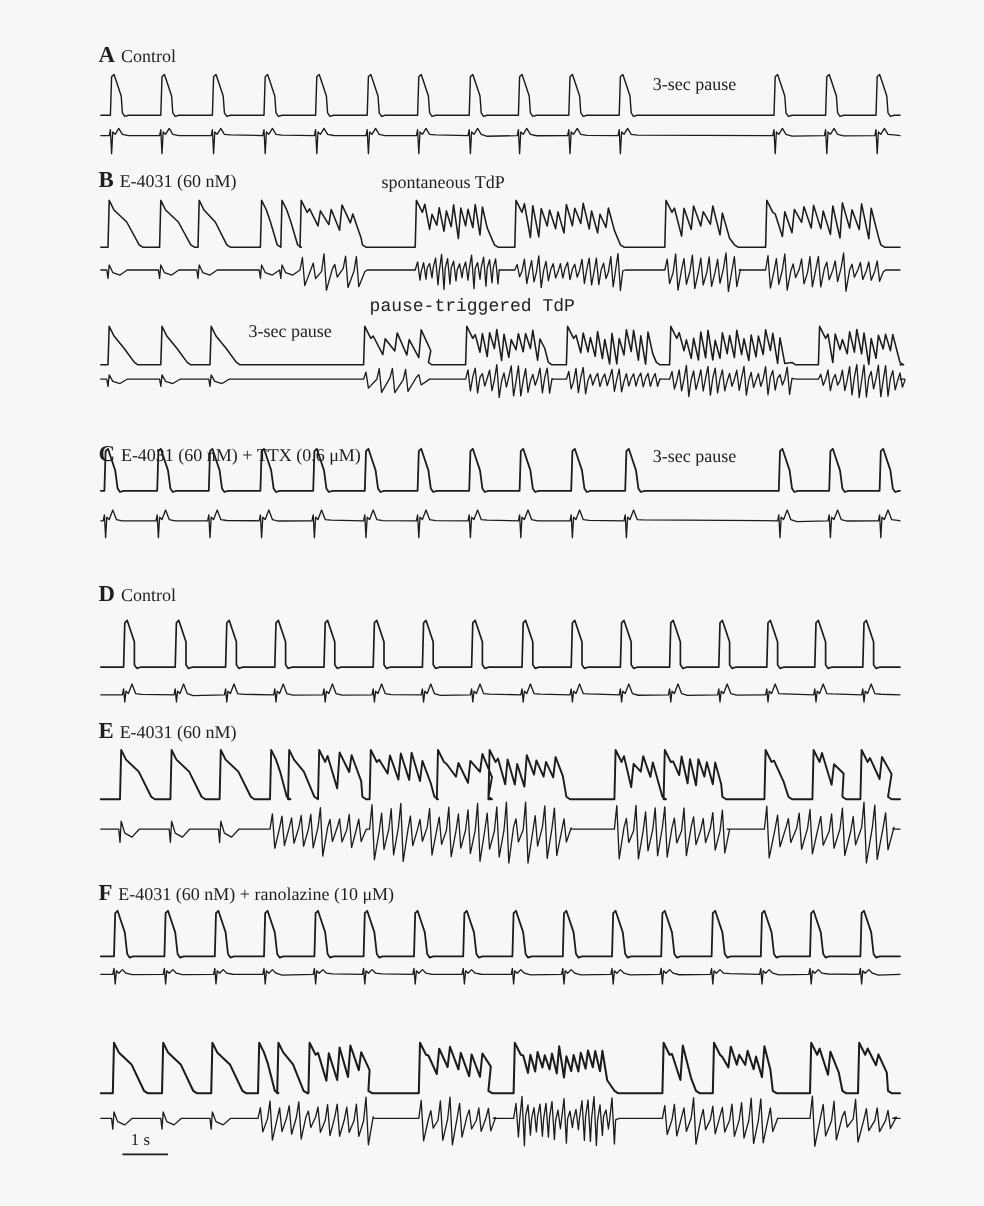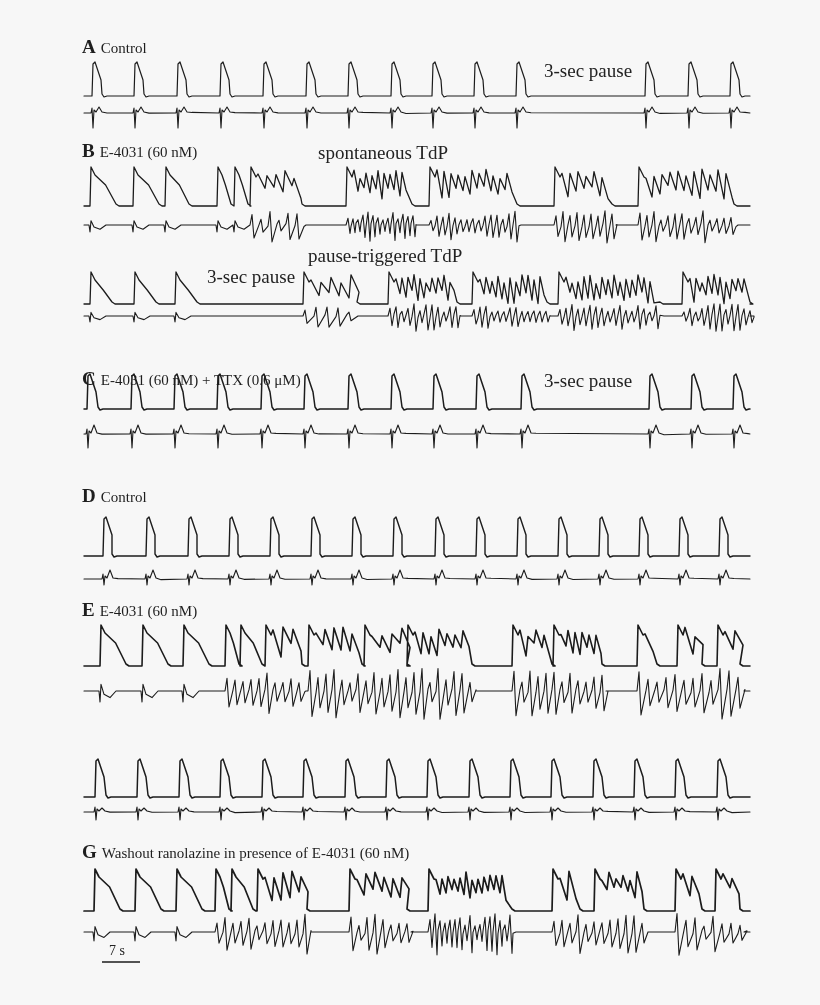--- a/index.html
+++ b/index.html
@@ -15,21 +15,21 @@
   .panel-label {
     position: absolute;
     font-size: 15px;
     line-height: 18px;
     white-space: nowrap;
     color: #1e1e1e;
   }
   .panel-letter { font-weight: bold; font-size: 19px; margin-right: 5px; }
   .annotation {
     position: absolute;
-    font-size: 19px;
+    font-size: 15px;
     line-height: 18px;
     white-space: nowrap;
     color: #222;
     text-align: right;
   }
   svg.traces { position: absolute; left: 0; top: 0; }
   svg.traces path { fill: none; stroke: #1c1c1c; stroke-linejoin: round; stroke-linecap: round; }
   .scale-label { position: absolute; font-size: 14px; color: #222; }
 </style>
 </head>
@@ -39,40 +39,40 @@
 
   <div class="panel-label" style="left:70px;top:38px;">
     <span class="panel-letter">A</span><span>Control</span>
   </div>
   <div class="annotation" style="left:532px;top:62px;">3-sec pause</div>
 
   <div class="panel-label" style="left:70px;top:142px;text-align:center;">
     <span class="panel-letter">B</span><span>E-4031 (60 nM)</span>
   </div>
   <div class="annotation" style="left:306px;top:144px;">spontaneous TdP</div>
-  <div class="annotation" style="left:296px;top:247px;">pause-triggered TdP</div>
+  <div class="annotation" style="left:296px;top:247px;font-family:Liberation Mono, monospace;">pause-triggered TdP</div>
   <div class="annotation" style="left:195px;top:268px;">3-sec pause</div>
 
   <div class="panel-label" style="left:70px;top:370px;">
     <span class="panel-letter">C</span><span>E-4031 (60 nM) + TTX (0.6 μM)</span>
   </div>
   <div class="annotation" style="left:532px;top:372px;">3-sec pause</div>
 
   <div class="panel-label" style="left:70px;top:487px;text-align:right;">
     <span class="panel-letter">D</span><span>Control</span>
   </div>
 
   <div class="panel-label" style="left:70px;top:601px;">
     <span class="panel-letter">E</span><span>E-4031 (60 nM)</span>
   </div>
 
+  <div class="panel-label" style="left:70px;top:736px;">
+    <span class="panel-letter">F</span><span>E-4031 (60 nM) + ranolazine (10 μM)</span>
+  </div>
 
-  <div class="panel-label" style="left:70px;top:843px;">
-    <span class="panel-letter">G</span><span>Washout ranolazine in presence of E-4031 (60 nM)</span>
-  </div>
 
   <svg class="traces" width="820" height="1005">
     <g id="trace-group">
         <path d="M72 96 L80 96 L81 64 L83 62 L85 68 L89 80 L90 94 L92 97 L95 96 L122 96 L123 64 L125 62 L127 68 L131 80 L132 94 L134 97 L137 96 L165 96 L166 64 L168 62 L170 68 L174 80 L175 94 L177 97 L180 96 L208 96 L209 64 L211 62 L213 68 L217 80 L218 94 L220 97 L223 96 L251 96 L252 64 L254 62 L256 68 L260 80 L261 94 L263 97 L266 96 L294 96 L295 64 L297 62 L299 68 L303 80 L304 94 L306 97 L309 96 L336 96 L337 64 L339 62 L341 68 L345 80 L346 94 L348 97 L351 96 L379 96 L380 64 L382 62 L384 68 L388 80 L389 94 L391 97 L394 96 L420 96 L421 64 L423 62 L425 68 L429 80 L430 94 L432 97 L435 96 L462 96 L463 64 L465 62 L467 68 L471 80 L472 94 L474 97 L477 96 L504 96 L505 64 L507 62 L509 68 L513 80 L514 94 L516 97 L519 96 L633 96 L634 64 L636 62 L638 68 L642 80 L643 94 L645 97 L648 96 L676 96 L677 64 L679 62 L681 68 L685 80 L686 94 L688 97 L691 96 L718 96 L719 64 L721 62 L723 68 L727 80 L728 94 L730 97 L733 96 L738 96" stroke-width="1.2"></path>
         <path d="M72 113 L79 113 L80 108 L81 128 L82 110 L84 112 L87 107 L90 112 L95 112.98562242798354 L121 113 L122 108 L123 128 L124 110 L126 112 L129 107 L132 112 L137 113.09118441358025 L164 113 L165 108 L166 128 L167 110 L169 112 L172 107 L175 112 L180 112.42321244855967 L207 113 L208 108 L209 128 L210 110 L212 112 L215 107 L218 112 L223 112.61596579218107 L250 113 L251 108 L252 128 L253 110 L255 112 L258 107 L261 112 L266 112.91481481481482 L293 113 L294 108 L295 128 L296 110 L298 112 L301 107 L304 112 L309 113.00957433127572 L335 113 L336 108 L337 128 L338 110 L340 112 L343 107 L346 112 L351 112.36783693415637 L378 113 L379 108 L380 128 L381 110 L383 112 L386 107 L389 112 L394 113.5683063271605 L419 113 L420 108 L421 128 L422 110 L424 112 L427 107 L430 112 L435 113.13413065843622 L461 113 L462 108 L463 128 L464 110 L466 112 L469 107 L472 112 L477 112.86623585390946 L503 113 L504 108 L505 128 L506 110 L508 112 L511 107 L514 112 L519 112.67665895061728 L632 113 L633 108 L634 128 L635 110 L637 112 L640 107 L643 112 L648 113.42188143004115 L675 113 L676 108 L677 128 L678 110 L680 112 L683 107 L686 112 L691 113.23616255144033 L717 113 L718 108 L719 128 L720 110 L722 112 L725 107 L728 112 L733 112.36487268518519 L738 113" stroke-width="1.1"></path>
         <path d="M72 206 L78 206 L79 167 L83 175 L93.6 185 L104 204 L107 206 L121 206 L122 167 L126 175 L136.6 185 L147 204 L150 206 L153 206 L154 167 L158 175 L167.4 185 L177 204 L180 206 L205 206 L206 167 L210 175 L213.4 185 L219 204 L222 206 L222 206 L223 167 L227 175 L230.4 185 L236 204 L239 206 L238 206 L239 167 L244 177 L246 173.9855109739369 L253 188.29109224965705 L255 175.71965020576133 L262 187.2116855281207 L264 174.6039951989026 L271 191.821579218107 L273 170.76200274348423 L280 185.70102023319615 L282 178.3912037037037 L289 198.5784036351166 L290 204 L293 206 L334 206 L335 167 L340 177 L342 170.2076474622771 L346 191.21916152263375 L348 178.55701303155007 L352 187.6479852537723 L354 173.1923868312757 L358 192.70438100137173 L360 175.71870713305898 L364 188.9315586419753 L366 170.70387517146776 L370 198.79865397805213 L372 173.4565329218107 L376 188.25628429355282 L378 174.4705075445816 L382 189.62543724279834 L384 170.53592249657063 L388 195.81969307270234 L390 172.51697530864197 L394 189.90078017832647 L400 204 L403 206 L417 206 L418 167 L423 177 L425 169.79638203017834 L430 197.96746399176953 L432 171.38648834019205 L437 197.37776920438958 L439 173.70704732510288 L444 188.30453532235938 L446 175.02966392318245 L451 190.62430555555557 L453 176.5889060356653 L458 194.13954903978052 L460 170.36008230452674 L465 188.13421639231825 L467 173.5036865569273 L472 186.26262860082304 L474 169.47650891632372 L479 190.77169924554184 L481 175.8094135802469 L486 194.0564900548697 L488 178.55178326474623 L493 189.54909979423869 L495 173.38263031550068 L500 191.9408864883402 L505 204 L508 206 L542 206 L543 167 L548 177 L550 173.3883744855967 L556 196.73802297668038 L558 173.50728737997255 L564 191.15038580246915 L566 171.64060356652948 L572 188.31377743484225 L574 176.43029835390948 L580 186.84548182441702 L582 171.70353223593963 L588 195.73315329218107 L590 177.58376200274347 L596 198.55703875171469 L600 204 L603 206 L626 206 L627 167 L632 177 L634 178.26851851851853 L640 197.04553326474624 L642 176.4738511659808 L648 193.96406893004115 L650 174.545438957476 L656 185.33733710562413 L658 172.2363683127572 L664 190.0048439643347 L666 171.15157750342937 L672 190.50979938271604 L674 175.85896776406037 L680 195.32133916323733 L682 171.66718106995884 L688 198.3900805898491 L690 169.07004458161865 L696 190.03701131687242 L698 174.8576817558299 L704 191.17571159122085 L706 169.89429012345678 L712 198.8679098079561 L714 173.56258573388203 L720 197.21237139917696 L722 204 L725 206 L738 206" stroke-width="1.3"></path>
         <path d="M72 225 L77 225 L78 232 L79 220.8 L82 227.1 L88 229.2 L94 225 L120 225 L121 232 L122 220.8 L125 227.1 L131 229.2 L137 225 L152 225 L153 232 L154 220.8 L157 227.1 L163 229.2 L169 225 L204 225 L205 232 L206 220.8 L209 227.1 L215 229.2 L221 225 L221 225 L222 232 L223 220.8 L226 227.1 L232 229.2 L238 225 L238 225 L240 214.5980864197531 L242 238.00239197530865 L247 224.87632030178327 L249 219.25896296296295 L251 232.1762962962963 L256 226.17285665294924 L258 211.48576543209876 L260 241.89279320987654 L265 224.05787037037038 L267 220.27404938271604 L269 230.90743827160495 L274 223.61778120713305 L276 213.39270370370372 L278 239.50912037037037 L283 225.79086076817558 L285 213.86395061728396 L287 238.92006172839507 L292 226.47834362139918 L294 225 L334 225 L336 218.20334567901236 L338 233.49581790123457 L339 226.32220507544582 L341 218.81977777777777 L343 232.7252777777778 L344 223.14960562414265 L346 219.69546913580245 L348 231.6306635802469 L349 223.08400205761316 L351 215.10597530864197 L353 237.36753086419753 L354 226.32292524005487 L356 212.0201851851852 L358 241.22476851851852 L359 223.5824245541838 L361 215.54032098765433 L363 236.82459876543209 L364 223.20817901234568 L366 217.70193827160494 L368 234.12257716049382 L369 224.95327503429354 L371 219.87392592592593 L373 231.4075925925926 L374 224.42265089163237 L376 218.1985061728395 L378 233.50186728395062 L379 224.18420781893005 L381 212.55123456790125 L383 240.56095679012344 L384 223.5465877914952 L386 218.861 L388 232.67375 L389 223.00361796982168 L391 214.230024691358 L393 238.46246913580248 L394 223.34542181069958 L396 216.45386419753086 L398 235.68266975308643 L399 223.43619684499313 L401 215.7014074074074 L403 236.62324074074075 L404 224.65865912208506 L404 225 L417 225 L419 220.43487654320987 L421 230.70640432098764 L423 226.02515432098767 L425 215.96982716049382 L427 236.2877160493827 L429 225.95543552812072 L431 217.11514814814814 L433 234.85606481481483 L435 226.72110768175583 L437 213.29306172839506 L439 239.63367283950618 L441 225.55673868312758 L443 217.81912345679012 L445 233.97609567901236 L447 224.43763717421126 L449 219.7422222222222 L451 231.57222222222222 L453 226.52429698216736 L455 219.68458024691358 L457 231.64427469135802 L459 223.27350823045268 L461 218.64175308641975 L463 232.9478086419753 L465 224.21613511659808 L467 220.22262962962964 L469 230.97171296296295 L471 225.40156035665294 L473 216.08943209876543 L475 236.13820987654321 L477 224.50879629629628 L479 215.07771604938273 L481 237.40285493827162 L483 226.62426268861455 L485 215.19637037037037 L487 237.25453703703704 L489 224.68623113854596 L491 219.3076172839506 L493 232.11547839506173 L495 226.59593621399176 L497 213.84701234567902 L499 238.94123456790123 L501 224.99535322359395 L503 211.38344444444445 L505 242.02069444444444 L507 225.7116426611797 L509 225 L542 225 L544 215.89913580246915 L546 236.37608024691357 L549 226.86826131687243 L551 211.58964197530864 L553 241.7629475308642 L556 224.6627400548697 L558 215.50385185185186 L560 236.8701851851852 L563 225.8111282578875 L565 212.583987654321 L567 240.52001543209877 L570 226.6591049382716 L572 215.0256049382716 L574 237.46799382716048 L577 226.95975651577504 L579 214.1175925925926 L581 238.60300925925927 L584 226.31802126200273 L586 216.08217283950617 L588 236.1472839506173 L591 223.30180041152263 L593 210.7149012345679 L595 242.85637345679012 L598 225.21973593964336 L600 213.94466666666668 L602 238.81916666666666 L605 224.56565500685872 L604 225 L626 225 L628 212.95369135802468 L630 240.05788580246914 L633 226.12968106995885 L635 215.45753086419754 L637 236.92808641975307 L640 224.77601165980795 L642 211.62507407407406 L644 241.71865740740742 L647 225.88736282578876 L649 219.99854320987654 L651 231.25182098765433 L654 224.47608024691357 L656 215.8134938271605 L658 236.4831327160494 L661 226.9619170096022 L663 213.8788148148148 L665 238.90148148148148 L668 223.6164780521262 L670 213.69672839506174 L672 239.12908950617285 L675 223.67433127572016 L677 218.5027901234568 L679 233.121512345679 L682 225.1107853223594 L684 217.34588888888888 L686 234.5676388888889 L689 223.0863340192044 L691 210.84824691358025 L693 242.68969135802467 L696 225.05776748971192 L698 220.1654197530864 L700 231.04322530864198 L703 224.5559499314129 L705 218.6662962962963 L707 232.91712962962964 L710 225.63026406035667 L712 218.1730987654321 L714 233.5336265432099 L717 225.9597222222222 L719 217.4413827160494 L721 234.44827160493827 L724 226.63074417009602 L726 225 L738 225" stroke-width="1.1"></path>
         <path d="M72 304 L78 304 L79 272 L83 280 L91.2 290 L100 302 L103 304 L122 304 L123 272 L127 280 L135.2 290 L144 302 L147 304 L163 304 L164 272 L168 280 L176.2 290 L185 302 L188 304 L291 304 L292 272 L297 282 L299 279.99202674897117 L307 295.53560528120715 L309 282.3022976680384 L317 292.4973508230453 L319 277.4417866941015 L327 295.8397548010974 L329 282.94135802469134 L337 297.9578789437586 L339 274.8503943758573 L347 292.28382201646093 L345 302 L348 304 L376 304 L377 272 L382 282 L384 278.8479080932785 L388 293.50894204389573 L390 278.0203189300411 L394 297.1394118655693 L396 277.30589849108367 L400 290.38510802469136 L402 274.60588134430725 L406 300.3818329903978 L408 278.5622427983539 L412 297.7468707133059 L414 283.0021433470508 L418 291.4678755144033 L420 278.04903978052124 L424 293.1250943072702 L426 277.900462962963 L430 290.4469221536351 L432 275.2724622770919 L436 300.19879115226337 L438 282.51071673525377 L442 290.4053926611797 L445 302 L448 304 L460 304 L461 272 L466 282 L468 279.36831275720164 L472 293.90623285322357 L474 277.4501886145405 L478 293.24452160493826 L480 281.32424554183814 L484 296.88939471879286 L486 276.2991255144033 L490 298.791469478738 L492 282.86865569272976 L496 303.27173353909467 L498 277.8229595336077 L502 303.2437671467764 L504 282.0262345679012 L508 295.769298696845 L510 274.8611968449931 L514 292.9470936213992 L516 275.34019204389574 L520 300.13517661179696 L522 279.88297325102883 L526 303.5063871742112 L528 276.7611454046639 L532 294.9372685185185 L535 302 L538 304 L546 304 L547 272 L552 282 L554 277.20927640603566 L558 292.2302897805213 L560 283.2026748971193 L564 298.66940157750344 L566 281.90183470507543 L570 299.90892489711933 L572 276.7635459533608 L576 298.1957733196159 L578 275.3186728395062 L582 299.9250085733882 L584 283.6165980795611 L588 298.5287294238683 L590 277.3363340192044 L594 294.6982938957476 L596 279.56430041152265 L600 297.93987482853225 L602 275.23876886145405 L606 295.4633487654321 L608 282.26097393689986 L612 300.404518175583 L614 279.27289094650206 L618 297.3806670096022 L620 280.1016803840878 L624 295.37944958847737 L626 274.87079903978054 L630 291.9811128257887 L632 277.77777777777777 L636 302.91405178326477 L638 281.5386659807956 L642 302.9436985596708 L648 302 L651 304 L670 304 L671 272 L676 282 L678 278.4991426611797 L682 302.09474451303157 L684 278.4122942386831 L688 291.20669581618654 L690 282.88305898491086 L694 294.822762345679 L696 276.47933813443075 L700 293.41207990397805 L702 274.5097736625514 L706 294.9252657750343 L708 277.4681927297668 L712 303.6833076131687 L714 282.14471879286697 L718 298.5997856652949 L720 279.40354938271605 L724 290.7364283264746 L726 278.62740054869687 L730 292.1920010288066 L732 278.82861796982166 L736 294.32452846364885 L738 302 L741 304 L738 304" stroke-width="1.3"></path>
         <path d="M72 316 L77 316 L78 322 L79 312.4 L82 317.8 L88 319.6 L94 316 L121 316 L122 322 L123 312.4 L126 317.8 L132 319.6 L138 316 L162 316 L163 322 L164 312.4 L167 317.8 L173 319.6 L179 316 L291 316 L293 310.0631111111111 L295 323.4211111111111 L302 316.08767146776404 L304 307.2403703703704 L306 326.94953703703703 L313 314.8615740740741 L315 307.0931851851852 L317 327.13351851851854 L324 316.64370713305897 L326 307.91488888888887 L328 326.1063888888889 L335 314.37234224965704 L337 312.15881481481483 L339 320.80148148148146 L346 315.9487139917695 L349 316 L376 316 L378 308.1982962962963 L380 325.7521296296296 L382 314.0147976680384 L384 306.8066666666667 L386 327.4916666666667 L388 314.3977537722908 L390 311.3972592592593 L392 321.7534259259259 L394 315.2210390946502 L396 308.4234074074074 L398 325.4707407407407 L400 316.68218449931413 L402 303.85844444444444 L404 331.1769444444444 L406 317.49723936899863 L408 310.7157037037037 L410 322.6053703703704 L412 314.0118827160494 L414 304.88851851851854 L416 329.88935185185187 L418 317.9792009602195 L420 304.83022222222223 L422 329.96222222222224 L424 317.00413237311386 L426 307.23414814814817 L428 326.9573148148148 L430 317.6545781893004 L432 311.99362962962965 L434 321.00796296296295 L436 315.2391803840878 L438 306.842 L440 327.4475 L442 314.2517661179698 L444 306.7125925925926 L446 327.60925925925926 L448 315.4824588477366 L449 316 L460 316 L462 309.5787407407407 L464 324.02657407407406 L466 317.7954561042524 L468 307.01377777777776 L470 327.23277777777776 L472 314.57347393689986 L474 306.27103703703705 L476 328.1612037037037 L478 316.8288580246914 L480 312.04385185185185 L482 320.9451851851852 L484 314.98136145404663 L486 311.10555555555555 L488 322.11805555555554 L490 315.3025891632373 L492 311.66948148148145 L494 321.41314814814814 L496 315.02710905349795 L498 307.86896296296294 L500 326.1637962962963 L502 316.13022976680384 L504 307.5973333333333 L506 326.50333333333333 L508 317.7724451303155 L510 311.3879259259259 L512 321.76509259259257 L514 315.41054526748974 L516 311.4540740740741 L518 321.6824074074074 L520 314.57539437585734 L522 310.8891111111111 L524 322.3886111111111 L526 315.31637517146777 L528 311.18637037037035 L530 322.017037037037 L532 315.3125 L534 311.27918518518516 L536 321.9010185185185 L538 315.65018861454047 L539 316 L546 316 L548 309.4608888888889 L550 324.1738888888889 L552 317.26771262002745 L554 308.1848148148148 L556 325.7689814814815 L558 316.06630658436217 L560 304.4642962962963 L562 330.41962962962964 L564 316.6879458161866 L566 309.0726666666667 L568 324.6591666666667 L570 316.95979080932784 L572 308.14325925925925 L574 325.8209259259259 L576 315.00529835390944 L578 305.4094074074074 L580 329.23824074074076 L582 315.02199931412895 L584 306.84444444444443 L586 327.44444444444446 L588 315.7259430727023 L590 308.1817037037037 L592 325.77287037037036 L594 317.4628086419753 L596 311.23451851851854 L598 321.95685185185187 L600 315.985682441701 L602 308.53622222222225 L604 325.32972222222224 L606 314.8995027434842 L608 305.42014814814814 L610 329.2248148148148 L612 316.772170781893 L614 310.41962962962964 L616 322.975462962963 L618 316.91232853223596 L620 311.268 L622 321.915 L624 315.81380315500684 L626 305.61859259259256 L628 328.97675925925927 L630 314.2667181069959 L632 308.72474074074074 L634 325.09407407407406 L636 315.13527091906724 L638 312.1597777777778 L640 320.80027777777775 L642 315.8021776406036 L644 305.897037037037 L646 328.6287037037037 L648 315.2797839506173 L652 316 L670 316 L672 311.90985185185184 L674 321.11268518518517 L676 315.98784293552814 L678 308.33155555555555 L680 325.5855555555556 L682 316.1979595336077 L684 312.01548148148146 L686 320.98064814814813 L688 317.14470164609054 L690 308.45496296296295 L692 325.4312962962963 L694 316.80337791495197 L696 305.54333333333335 L698 329.0708333333333 L700 314.3344821673525 L702 303.8139259259259 L704 331.2325925925926 L706 317.19480452674895 L708 304.12007407407407 L710 330.8499074074074 L712 314.91520919067216 L714 309.5551111111111 L716 324.05611111111114 L718 315.54507887517144 L720 304.33237037037037 L722 330.584537037037 L724 316.7634259259259 L726 304.6651851851852 L728 330.1685185185185 L730 315.65667009602197 L732 308.8468888888889 L734 324.94138888888887 L736 317.1630829903978 L738 310.6908148148148 L740 322.6364814814815 L742 317.18389917695475 L742 316 L738 316" stroke-width="1.1"></path>
         <path d="M72 409 L75 409 L76 376 L78 374 L80 380 L84 392 L86 407 L88 410 L91 409 L119 409 L120 376 L122 374 L124 380 L128 392 L130 407 L132 410 L135 409 L162 409 L163 376 L165 374 L167 380 L171 392 L173 407 L175 410 L178 409 L205 409 L206 376 L208 374 L210 380 L214 392 L216 407 L218 410 L221 409 L249 409 L250 376 L252 374 L254 380 L258 392 L260 407 L262 410 L265 409 L292 409 L293 376 L295 374 L297 380 L301 392 L303 407 L305 410 L308 409 L336 409 L337 376 L339 374 L341 380 L345 392 L347 407 L349 410 L352 409 L379 409 L380 376 L382 374 L384 380 L388 392 L390 407 L392 410 L395 409 L421 409 L422 376 L424 374 L426 380 L430 392 L432 407 L434 410 L437 409 L464 409 L465 376 L467 374 L469 380 L473 392 L475 407 L477 410 L480 409 L509 409 L510 376 L512 374 L514 380 L518 392 L520 407 L522 410 L525 409 L637 409 L638 376 L640 374 L642 380 L646 392 L648 407 L650 410 L653 409 L679 409 L680 376 L682 374 L684 380 L688 392 L690 407 L692 410 L695 409 L721 409 L722 376 L724 374 L726 380 L730 392 L732 407 L734 410 L737 409 L738 409" stroke-width="1.5"></path>
@@ -81,14 +81,14 @@
         <path d="M72 579 L90 579 L91 574 L92 585 L93 576 L95 578 L98 570 L101 578 L106 578.610725308642 L133 579 L134 574 L135 585 L136 576 L138 578 L141 570 L144 578 L149 579.6730774176955 L175 579 L176 574 L177 585 L178 576 L180 578 L183 570 L186 578 L191 578.6100437242799 L216 579 L217 574 L218 585 L219 576 L221 578 L224 570 L227 578 L232 579.333661265432 L257 579 L258 574 L259 585 L260 576 L262 578 L265 570 L268 578 L273 579.2004115226338 L298 579 L299 574 L300 585 L301 576 L303 578 L306 570 L309 578 L314 578.844553755144 L339 579 L340 574 L341 585 L342 576 L344 578 L347 570 L350 578 L355 579.5114583333333 L380 579 L381 574 L382 585 L383 576 L385 578 L388 570 L391 578 L396 578.3909400720164 L422 579 L423 574 L424 585 L425 576 L427 578 L430 570 L433 578 L438 578.450591563786 L463 579 L464 574 L465 585 L466 576 L468 578 L471 570 L474 578 L479 578.2691165123457 L504 579 L505 574 L506 585 L507 576 L509 578 L512 570 L515 578 L520 579.3696630658436 L545 579 L546 574 L547 585 L548 576 L550 578 L553 570 L556 578 L561 579.5531571502057 L586 579 L587 574 L588 585 L589 576 L591 578 L594 570 L597 578 L602 579.2316358024691 L626 579 L627 574 L628 585 L629 576 L631 578 L634 570 L637 578 L642 578.2615805041153 L666 579 L667 574 L668 585 L669 576 L671 578 L674 570 L677 578 L682 578.2772505144032 L706 579 L707 574 L708 585 L709 576 L711 578 L714 570 L717 578 L722 578.5240162037037 L738 579" stroke-width="1.1"></path>
         <path d="M72 666 L88 666 L89 625 L93 633 L103.6 643 L114 664 L117 666 L130 666 L131 625 L135 633 L145.6 643 L156 664 L159 666 L171 666 L172 625 L176 633 L186.6 643 L197 664 L200 666 L213 666 L214 625 L218 633 L221.4 643 L227 664 L230 666 L228 666 L229 625 L233 633 L241.2 643 L250 664 L253 666 L253 666 L254 625 L259 635 L261 629.9446159122085 L269 656.9801354595336 L271 627.1417181069959 L279 643.3266546639231 L281 629.266803840878 L289 650.9180298353909 L290 664 L293 666 L296 666 L297 625 L302 635 L304 633.1099965706447 L311 644.6678412208505 L313 629.5354938271605 L320 649.6378172153635 L322 627.926011659808 L329 649.9267232510288 L331 627.2938957475994 L338 650.8925840192044 L340 634.0588991769547 L347 652.7082390260631 L350 664 L353 666 L352 666 L353 625 L358 635 L360 636.4926268861454 L368 647.2502314814815 L370 635.829646776406 L378 652.321030521262 L380 634.0452674897119 L388 643.2045867626886 L390 628.2999828532236 L398 647.5552211934156 L395 664 L398 666 L395 666 L396 625 L401 635 L403 632.0505829903979 L409 653.61984739369 L411 632.8279320987655 L417 653.7935270919068 L419 636.6814128943759 L425 655.508359053498 L427 629.2900377229081 L433 645.455701303155 L435 633.7402263374486 L441 647.1417266803841 L443 634.9702503429355 L449 647.7763117283951 L451 630.8813443072702 L457 646.4952589163237 L460 664 L463 666 L500 666 L501 625 L506 635 L508 630.1154835390946 L514 655.9158521947874 L516 636.4998285322359 L522 643.0257458847736 L524 630.1578360768176 L530 647.4051868998628 L532 635.2870370370371 L538 656.7825703017833 L540 664 L543 666 L541 666 L542 625 L547 635 L549 634.6034807956104 L554 645.9233281893004 L556 630.4528463648834 L561 652.8521519204389 L563 632.5882201646091 L568 654.4085476680384 L570 632.6145404663923 L575 647.135725308642 L577 635.0997085048011 L582 653.5028206447188 L584 635.352366255144 L589 653.4604509602195 L590 664 L593 666 L625 666 L626 625 L631 635 L633 633.8663408779149 L641 651.329603909465 L645 664 L648 666 L665 666 L666 625 L671 635 L673 627.431755829904 L681 654.023859739369 L683 636.9128086419753 L691 644.6049468449932 L690 664 L693 666 L705 666 L706 625 L711 635 L713 631.6922153635117 L721 649.1716306584362 L723 630.7823216735254 L731 645.0819358710562 L728 664 L731 666 L738 666" stroke-width="1.6"></path>
         <path d="M72 691 L87 691 L88 702 L89 684.4 L92 694.3 L98 697.6 L104 691 L129 691 L130 702 L131 684.4 L134 694.3 L140 697.6 L146 691 L170 691 L171 702 L172 684.4 L175 694.3 L181 697.6 L187 691 L213 691 L215 678.2530370370371 L217 706.9337037037037 L221 690.0024862825788 L223 680.1180123456791 L225 704.6024845679012 L229 689.6652777777778 L231 681.6081728395062 L233 702.7397839506173 L237 689.6696330589849 L239 679.5946296296296 L241 705.256712962963 L245 690.9538237311385 L247 678.5751604938272 L249 706.5310493827161 L253 689.4190843621399 L255 673.0742098765433 L257 713.407237654321 L261 689.707390260631 L263 682.8428888888889 L265 701.1963888888889 L269 689.645901920439 L271 682.4589753086419 L273 701.6762808641976 L277 691.3580761316872 L279 678.7669135802469 L281 706.2913580246914 L285 691.0414437585733 L287 682.7178148148148 L289 701.3527314814814 L293 691.4120541838134 L294 691 L296 691 L298 670.6494567901235 L300 716.4381790123457 L304 692.8155864197531 L306 677.5662839506173 L308 707.7921450617284 L312 691.0051268861454 L314 673.9394074074074 L316 712.3257407407407 L320 689.5856138545953 L322 669.5466049382716 L324 717.8167438271605 L328 691.1249485596708 L330 680.0323209876543 L332 704.7095987654321 L336 690.9317729766803 L338 682.9076666666666 L340 701.1154166666666 L344 689.499914266118 L346 673.8704197530864 L348 712.411975308642 L352 691.6194958847736 L354 680.885024691358 L356 703.6437191358025 L360 692.1547153635116 L362 672.6625925925925 L364 713.9217592592593 L368 692.4882887517147 L370 678.3409012345679 L372 706.8238734567901 L376 691.6325617283951 L378 674.8443950617284 L380 711.1945061728395 L384 692.0072873799726 L386 669.6041851851852 L388 717.7447685185185 L392 691.8840706447188 L394 677.678049382716 L396 707.652438271605 L400 692.4974794238683 L402 672.4704320987654 L404 714.1619598765432 L408 691.8228223593965 L410 668.4524444444445 L412 719.1844444444445 L416 689.0205932784636 L418 682.4418641975309 L420 701.6976697530864 L424 691.5475823045267 L426 668.4831358024692 L428 719.1460802469136 L432 692.9346536351165 L434 679.7673703703704 L436 705.040787037037 L440 689.2311899862826 L442 671.5123456790124 L444 715.3595679012345 L448 690.1162037037037 L450 673.4425061728396 L452 712.9468672839506 L456 692.6761145404664 L458 682.4289629629629 L460 701.7137962962963 L464 689.8491941015089 L464 691 L500 691 L502 671.2894938271605 L504 715.6381327160494 L508 689.5366769547325 L510 682.0685432098766 L512 702.1643209876544 L516 692.3805384087791 L518 671.1572222222222 L520 715.8034722222222 L524 692.207938957476 L526 676.4933086419753 L528 709.1333641975309 L532 691.1423353909465 L534 673.2412469135802 L536 713.1984413580246 L540 689.3812585733882 L542 672.3521481481481 L544 714.3098148148148 L548 689.6407578875171 L550 681.8437901234568 L552 702.445262345679 L556 692.266512345679 L558 673.3606172839507 L560 713.0492283950617 L564 689.0116083676269 L566 680.7337407407407 L568 703.8328240740741 L572 691.4809842249657 L574 682.060938271605 L576 702.1738271604938 L580 690.2425411522634 L582 677.1466543209876 L584 708.3166820987655 L588 692.6049211248285 L590 675.182 L592 710.7725 L596 691.061951303155 L594 691 L625 691 L627 671.8647530864198 L629 714.9190586419753 L634 690.403755144033 L636 679.3193580246914 L638 705.6008024691358 L643 689.4945301783265 L645 682.0969259259259 L647 702.1288425925926 L652 689.7169924554183 L654 677.6552345679013 L656 707.6809567901234 L661 690.083487654321 L663 674.5987283950617 L665 711.5015895061729 L670 689.0137688614541 L672 680.3585185185185 L674 704.3018518518519 L679 692.7794410150892 L681 678.3123827160493 L683 706.8595216049383 L688 690.6150720164609 L690 673.5447654320988 L692 712.8190432098766 L697 692.4959705075446 L699 680.5267777777777 L701 704.0915277777777 L706 689.5826303155006 L708 668.5561975308642 L710 719.0547530864197 L715 689.331841563786 L717 670.8774691358025 L719 716.1531635802469 L724 689.2744684499314 L726 677.3217037037037 L728 708.0978703703704 L733 689.4598936899863 L732 691 L738 691" stroke-width="1.1"></path>
         <path d="M72 797 L83 797 L84 761 L86 759 L88 765 L92 777 L94 795 L96 798 L99 797 L125 797 L126 761 L128 759 L130 765 L134 777 L136 795 L138 798 L141 797 L167 797 L168 761 L170 759 L172 765 L176 777 L178 795 L180 798 L183 797 L208 797 L209 761 L211 759 L213 765 L217 777 L219 795 L221 798 L224 797 L250 797 L251 761 L253 759 L255 765 L259 777 L261 795 L263 798 L266 797 L291 797 L292 761 L294 759 L296 765 L300 777 L302 795 L304 798 L307 797 L333 797 L334 761 L336 759 L338 765 L342 777 L344 795 L346 798 L349 797 L374 797 L375 761 L377 759 L379 765 L383 777 L385 795 L387 798 L390 797 L415 797 L416 761 L418 759 L420 765 L424 777 L426 795 L428 798 L431 797 L457 797 L458 761 L460 759 L462 765 L466 777 L468 795 L470 798 L473 797 L498 797 L499 761 L501 759 L503 765 L507 777 L509 795 L511 798 L514 797 L539 797 L540 761 L542 759 L544 765 L548 777 L550 795 L552 798 L555 797 L581 797 L582 761 L584 759 L586 765 L590 777 L592 795 L594 798 L597 797 L622 797 L623 761 L625 759 L627 765 L631 777 L633 795 L635 798 L638 797 L663 797 L664 761 L666 759 L668 765 L672 777 L674 795 L676 798 L679 797 L705 797 L706 761 L708 759 L710 765 L714 777 L716 795 L718 798 L721 797 L738 797" stroke-width="1.5"></path>
         <path d="M72 812 L82 812 L83 807 L84 820 L85 809 L87 811 L90 808 L93 811 L98 812.1186856995885 L124 812 L125 807 L126 820 L127 809 L129 811 L132 808 L135 811 L140 812.2126736111111 L166 812 L167 807 L168 820 L169 809 L171 811 L174 808 L177 811 L182 811.8942386831276 L207 812 L208 807 L209 820 L210 809 L212 811 L215 808 L218 811 L223 812.6309735082305 L249 812 L250 807 L251 820 L252 809 L254 811 L257 808 L260 811 L265 811.5015817901235 L290 812 L291 807 L292 820 L293 809 L295 811 L298 808 L301 811 L306 811.5292116769548 L332 812 L333 807 L334 820 L335 809 L337 811 L340 808 L343 811 L348 812.0147890946502 L373 812 L374 807 L375 820 L376 809 L378 811 L381 808 L384 811 L389 811.8703510802469 L414 812 L415 807 L416 820 L417 809 L419 811 L422 808 L425 811 L430 812.4523791152263 L456 812 L457 807 L458 820 L459 809 L461 811 L464 808 L467 811 L472 812.3951324588477 L497 812 L498 807 L499 820 L500 809 L502 811 L505 808 L508 811 L513 812.4439814814815 L538 812 L539 807 L540 820 L541 809 L543 811 L546 808 L549 811 L554 812.2887409979423 L580 812 L581 807 L582 820 L583 809 L585 811 L588 808 L591 811 L596 811.397003600823 L621 812 L622 807 L623 820 L624 809 L626 811 L629 808 L632 811 L637 812.3474729938272 L662 812 L663 807 L664 820 L665 809 L667 811 L670 808 L673 811 L678 811.6632973251029 L704 812 L705 807 L706 820 L707 809 L709 811 L712 808 L715 811 L720 812.6454025205761 L738 812" stroke-width="1.1"></path>
         <path d="M72 911 L82 911 L83 869 L87 877 L97.6 887 L108 909 L111 911 L123 911 L124 869 L128 877 L138.6 887 L149 909 L152 911 L164 911 L165 869 L169 877 L179.6 887 L190 909 L193 911 L203 911 L204 869 L208 877 L211.4 887 L217 909 L220 911 L219 911 L220 869 L224 877 L232.2 887 L241 909 L244 911 L245 911 L246 869 L251 879 L253 877.372170781893 L260 900.543115569273 L262 877.7688614540466 L269 900.0110339506173 L271 872.846622085048 L278 897.5633144718793 L280 871.2474279835391 L287 891.8172410836763 L289 876.798439643347 L296 891.7604681069959 L295 909 L298 911 L337 911 L338 869 L343 879 L345 879.6231138545953 L352 894.9732424554184 L354 873.9189814814815 L361 889.1839591906721 L363 872.4020919067216 L370 891.1580504115226 L372 877.4181241426612 L379 896.9202074759945 L381 878.7201646090535 L388 897.3099365569273 L390 877.9131515775034 L397 888.8704475308642 L395 909 L398 911 L416 911 L417 869 L422 879 L424 879.5649862825788 L428 894.0708762002744 L430 878.9843106995885 L434 892.8618398491084 L436 876.664951989026 L440 889.5643261316873 L442 879.3970336076818 L446 891.0919152949245 L448 878.0447530864197 L452 894.506335733882 L454 871.9908264746227 L458 897.9063528806585 L460 880.2475994513031 L464 892.6499914266118 L466 879.2348251028807 L470 892.910090877915 L472 877.2241083676269 L476 890.5631944444444 L478 875.4500171467764 L482 889.4117712620027 L484 875.8878600823045 L488 892.7397719478738 L490 875.6981310013717 L494 900.2015174897119 L500 909 L503 911 L540 911 L541 869 L546 879 L548 878.3376200274348 L555 900.0439214677641 L557 871.3371913580247 L564 898.6620456104253 L568 909 L571 911 L582 911 L583 869 L588 879 L590 880.7462277091906 L595 889.4879886831276 L597 872.2437414266118 L602 887.2131087105624 L604 878.9161522633744 L609 887.3435785322359 L611 875.701731824417 L616 891.089274691358 L618 880.5017146776406 L623 897.5859996570645 L625 871.9580761316872 L630 891.4510373799726 L632 909 L635 911 L663 911 L664 869 L669 879 L671 873.8979766803841 L678 895.67204218107 L680 876.4448731138546 L687 893.8292609739369 L690 909 L693 911 L703 911 L704 869 L709 879 L711 873.7962962962963 L718 887.6510888203018 L720 878.6682956104253 L727 893.9029578189301 L728 909 L731 911 L738 911" stroke-width="1.7"></path>
         <path d="M72 932 L81 932 L82 941 L83 926.6 L86 934.7 L92 937.4 L98 932 L122 932 L123 941 L124 926.6 L127 934.7 L133 937.4 L139 932 L163 932 L164 941 L165 926.6 L168 934.7 L174 937.4 L180 932 L203 932 L205 923.1211111111111 L207 943.0986111111112 L211 932.1741598079561 L213 917.4736666666666 L215 950.1579166666667 L219 932.1743998628258 L221 923.1995555555555 L223 943.0005555555556 L227 930.9853395061729 L229 921.4187777777778 L231 945.2265277777777 L235 931.026731824417 L237 918.2113333333333 L239 949.2358333333333 L243 930.5701817558299 L245 925.8972222222222 L247 939.6284722222222 L251 930.8502572016461 L253 922.7164444444444 L255 943.6044444444444 L259 933.8422668038409 L261 920.509 L263 946.36375 L267 930.7067043895747 L269 920.0748888888888 L271 946.9063888888888 L275 932.9003600823045 L277 922.694111111111 L279 943.6323611111111 L283 933.954098079561 L285 920.0466666666666 L287 946.9416666666667 L291 933.9173010973936 L293 914.3725555555556 L295 954.0343055555555 L299 930.4689814814815 L299 932 L337 932 L339 917.0317777777777 L341 950.7102777777778 L345 932.6955589849108 L347 925.4643333333333 L349 940.1695833333333 L353 933.5353052126201 L355 917.4302222222223 L357 950.2122222222222 L361 932.8894547325103 L363 914.3694444444444 L365 954.0381944444445 L369 931.3999828532236 L371 919.482 L373 947.6475 L377 930.8940500685871 L379 924.9278888888889 L381 940.8401388888889 L385 933.4951131687243 L387 923.3471111111111 L389 942.8161111111111 L393 931.4007030178326 L395 923.6996666666666 L397 942.3754166666666 L401 931.3268689986282 L399 932 L416 932 L418 919.5855555555555 L420 947.5180555555555 L421 933.6192901234568 L423 913.7247777777777 L425 954.8440277777778 L426 930.0310528120714 L428 920.8373333333334 L430 945.9533333333334 L431 932.1670953360768 L433 923.0032222222222 L435 943.2459722222222 L436 930.5953189300411 L438 920.0624444444444 L440 946.9219444444444 L441 932.624365569273 L443 919.535 L445 947.58125 L446 930.7480624142661 L448 917.9008888888889 L450 949.6238888888889 L451 933.7565329218107 L453 925.0801111111111 L455 940.6498611111111 L456 932.5139746227709 L458 915.4726666666667 L460 952.6591666666667 L461 932.4031035665295 L463 925.8785555555555 L465 939.6518055555556 L466 932.4362654320988 L468 924.4577777777778 L470 941.4277777777778 L471 931.0332133058985 L473 917.2903333333334 L475 950.3870833333333 L476 930.4655521262002 L478 916.6962222222222 L480 951.1297222222222 L481 931.9678497942386 L483 913.8754444444445 L485 954.6556944444444 L486 933.515414951989 L488 920.668 L490 946.165 L491 930.2687414266118 L493 924.9138888888889 L495 940.8576388888889 L496 933.6846193415638 L498 914.9331111111111 L500 953.3336111111112 L501 933.2939128943758 L504 932 L540 932 L542 921.2856666666667 L544 945.3929166666667 L548 933.1460048010974 L550 920.2915555555555 L552 946.6355555555556 L556 930.9199074074074 L558 923.3107777777777 L560 942.8615277777777 L564 931.7020404663923 L566 914.8233333333334 L568 953.4708333333333 L572 932.4306755829904 L574 924.4292222222223 L576 941.4634722222222 L580 933.0070473251029 L582 921.7284444444444 L584 944.8394444444444 L588 930.0731310013717 L590 922.881 L592 943.39875 L596 933.4560871056242 L598 920.0468888888889 L600 946.9413888888889 L604 933.2793724279835 L606 918.8261111111111 L608 948.4673611111111 L612 933.7405178326475 L614 915.2186666666666 L616 952.9766666666667 L620 933.5555727023319 L622 915.7845555555556 L624 952.2693055555555 L628 933.0702160493827 L630 923.2437777777777 L632 942.9452777777777 L636 932.0375342935528 L636 932 L663 932 L665 913.4363333333333 L667 955.2045833333333 L672 930.0624657064471 L674 920.2822222222222 L676 946.6472222222222 L681 933.7129115226337 L683 917.7014444444444 L685 949.8731944444445 L690 930.2975137174211 L692 926.174 L694 939.2825 L699 932.3100994513031 L701 916.2598888888889 L703 951.6751388888889 L708 932.54079218107 L710 923.7991111111111 L712 942.2511111111111 L717 933.8537894375858 L719 923.1916666666667 L721 943.0104166666666 L726 933.6318072702331 L728 925.3175555555556 L730 940.3530555555556 L735 930.8871913580247 L732 932 L738 932" stroke-width="1.1"></path>
       </g>
     <line x1="90" y1="962" x2="128" y2="962" stroke="#1c1c1c" stroke-width="1.5"></line>
   </svg>
-  <div class="scale-label" style="left:97px;top:943px;">7 s</div>
+  <div class="scale-label" style="left:97px;top:943px;">1 s</div>
 </div>
 
 </body></html>

